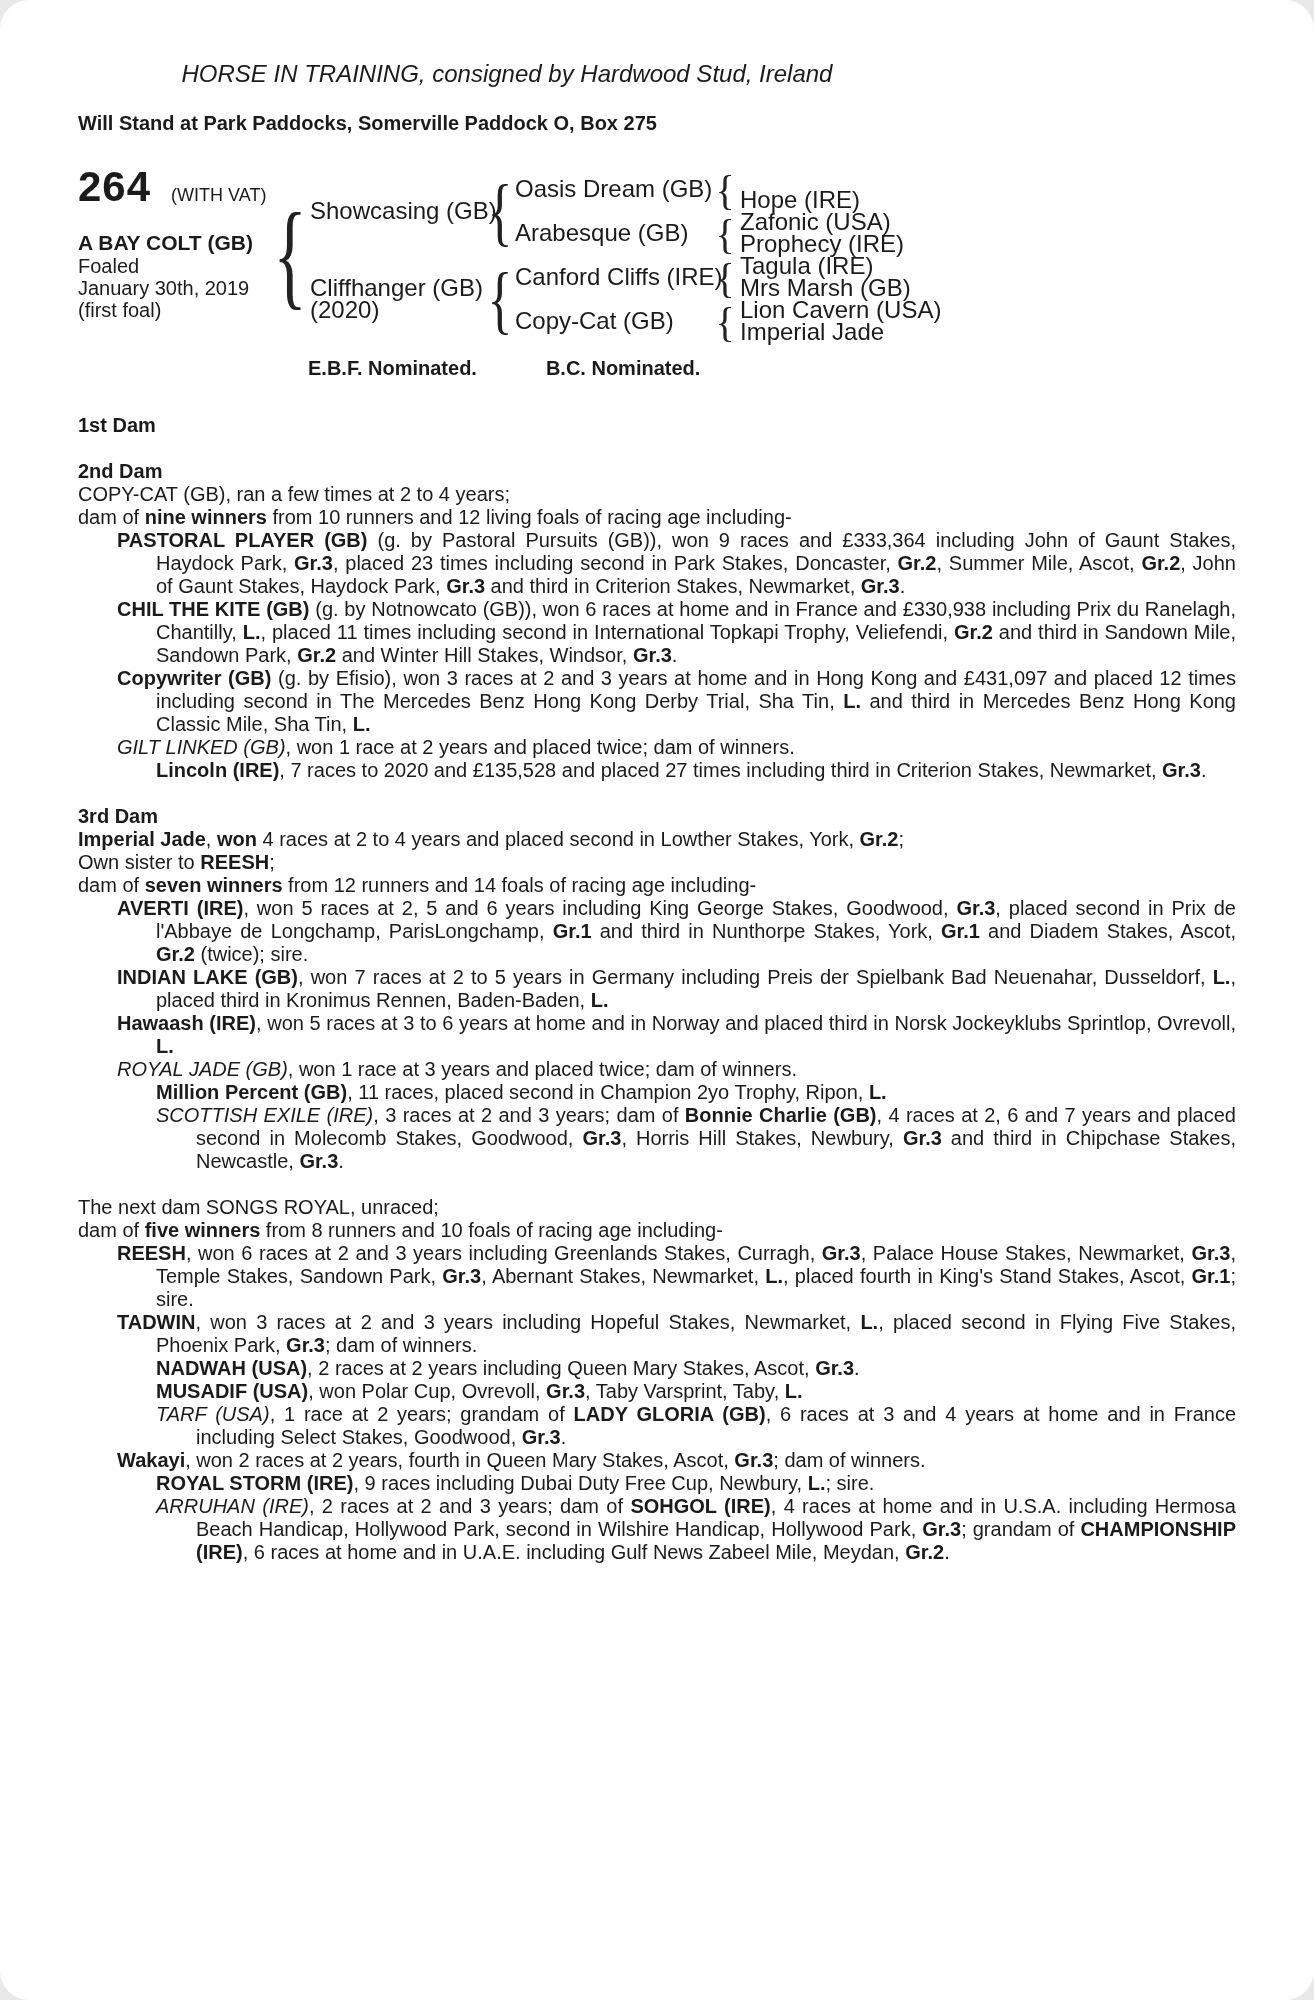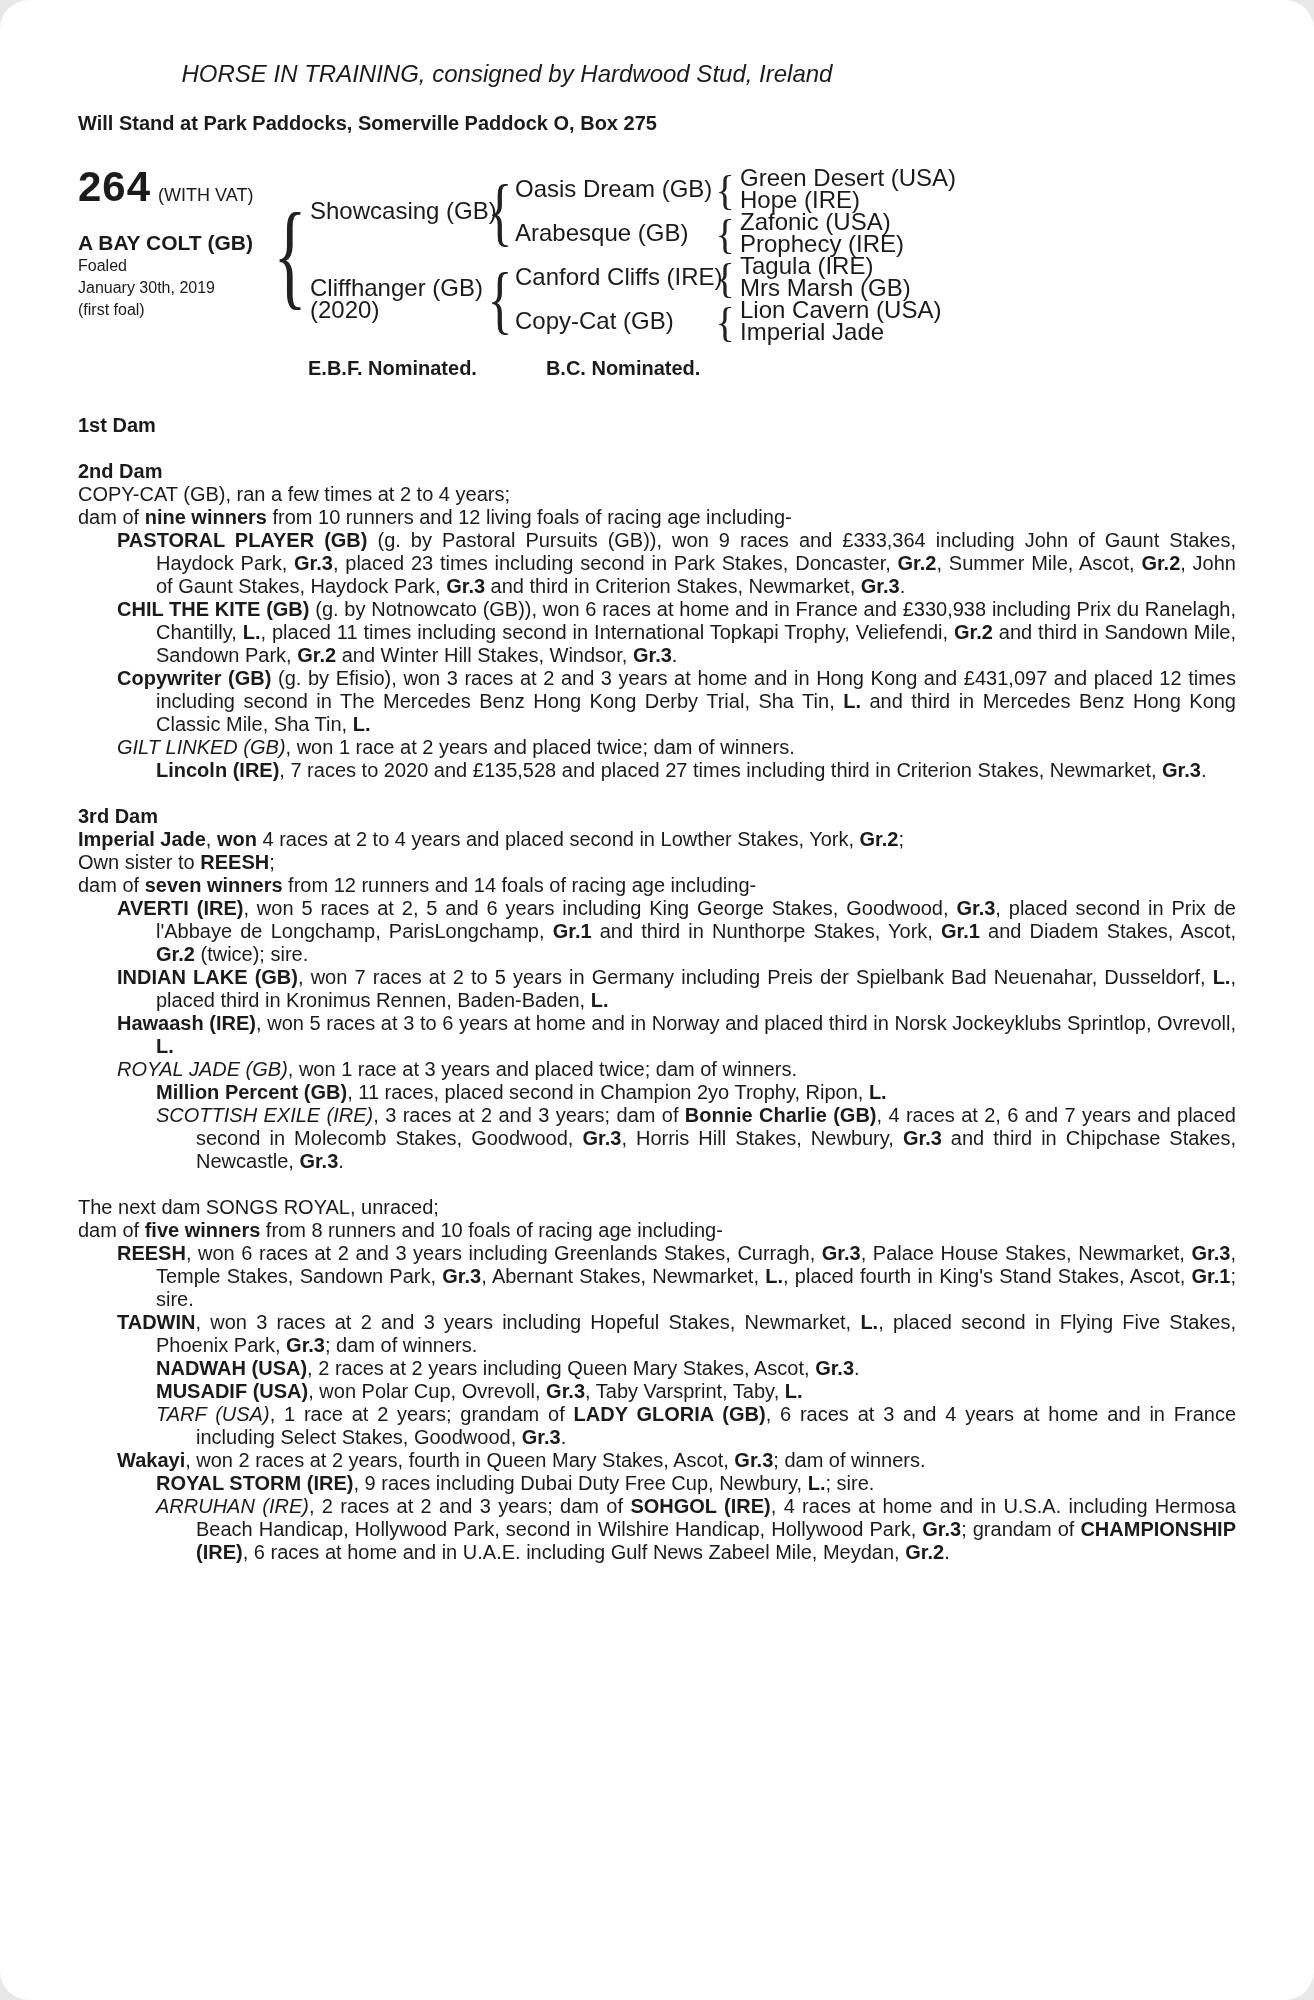--- a/index.html
+++ b/index.html
@@ -8,25 +8,25 @@
     box-sizing:border-box;padding:60px 78px 50px 78px;color:#1b1b1b;
     font-family:"Liberation Sans", sans-serif;
     border-radius:29px;
   }
   
   .title{font-style:italic;font-size:24px;line-height:28px;width:858px;text-align:center;}
   .stand-line{font-weight:bold;font-size:20px;margin-top:24px;}
   
   .lot-area{display:flex;margin-top:32px;}
   .lot-info{width:192px;flex:0 0 auto;}
-  .lot-number-row{display:flex;align-items:baseline;gap:7px;}
+  .lot-number-row{display:flex;align-items:baseline;gap:20px;}
   .lot-number{font-size:42px;font-weight:bold;line-height:40px;letter-spacing:1px;}
   .lot-vat{font-size:18px;}
   .lot-desc{font-weight:bold;font-size:21px;margin-top:24px;white-space:nowrap;}
-  .lot-line{font-size:16px;line-height:22px;}
+  .lot-line{font-size:20px;line-height:22px;}
   .pg{display:grid;grid-template-columns:40px 175px 30px 195px 30px auto;grid-auto-rows:22px;flex:1 1 auto;}
   .cell{display:flex;align-items:center;font-size:24px;white-space:nowrap;}
   .cell .twoline{line-height:22px;}
   .brace{display:flex;align-items:center;justify-content:center;font-family:"Liberation Serif", serif;color:#222;}
   .brace span{display:inline-block;font-weight:normal;}
   .brace-small span{font-size:40px;transform:scaleY(1.05);}
   .brace-mid span{font-size:52px;transform:scaleY(1.45);}
   .brace-main span{font-size:70px;transform:scaleY(1.7);}
   
   .nominations{display:flex;margin-top:14px;padding-left:230px;gap:69px;font-weight:bold;font-size:20px;}
@@ -101,23 +101,20 @@
       <div class="brace brace-small" style="grid-column:5;grid-row:3/5">
           <span>{</span>
         </div>
       <div class="brace brace-small" style="grid-column:5;grid-row:5/7">
           <span>{</span>
         </div>
       <div class="brace brace-small" style="grid-column:5;grid-row:7/9">
           <span>{</span>
         </div>
 
-      <div class="cell" style="grid-column:6;grid-row:1">
-          <span>Green Desert (USA)</span>
-        </div>
       <div class="cell" style="grid-column:6;grid-row:2">
           <span>Hope (IRE)</span>
         </div>
       <div class="cell" style="grid-column:6;grid-row:3">
           <span>Zafonic (USA)</span>
         </div>
       <div class="cell" style="grid-column:6;grid-row:4">
           <span>Prophecy (IRE)</span>
         </div>
       <div class="cell" style="grid-column:6;grid-row:5">

